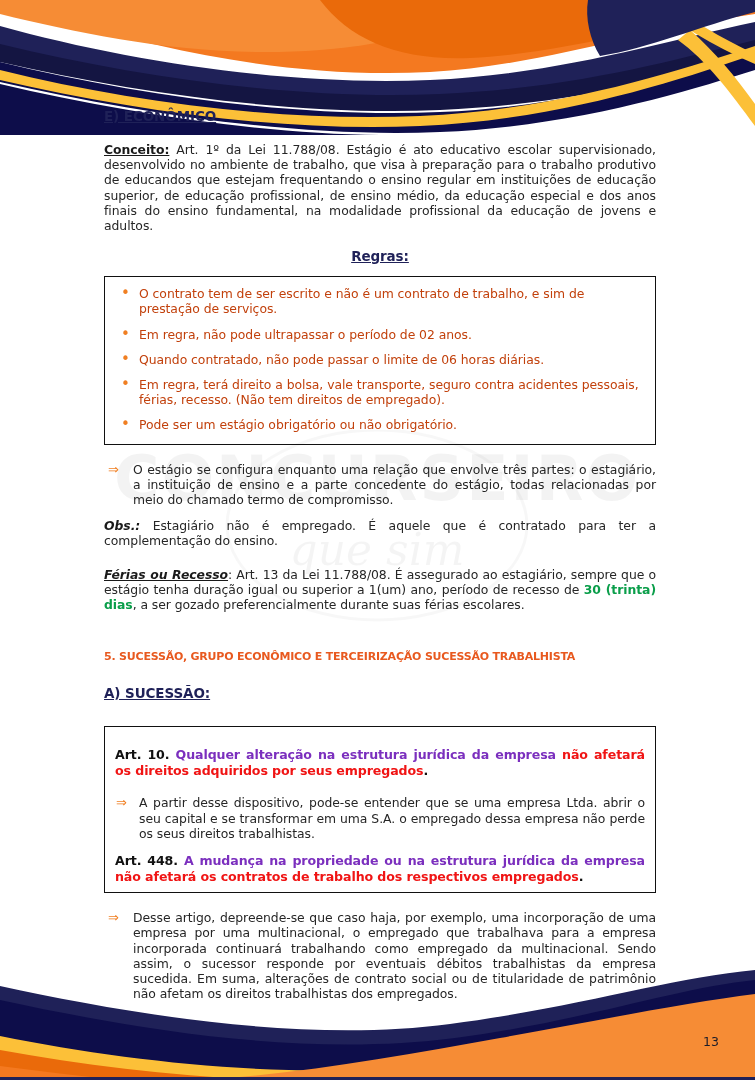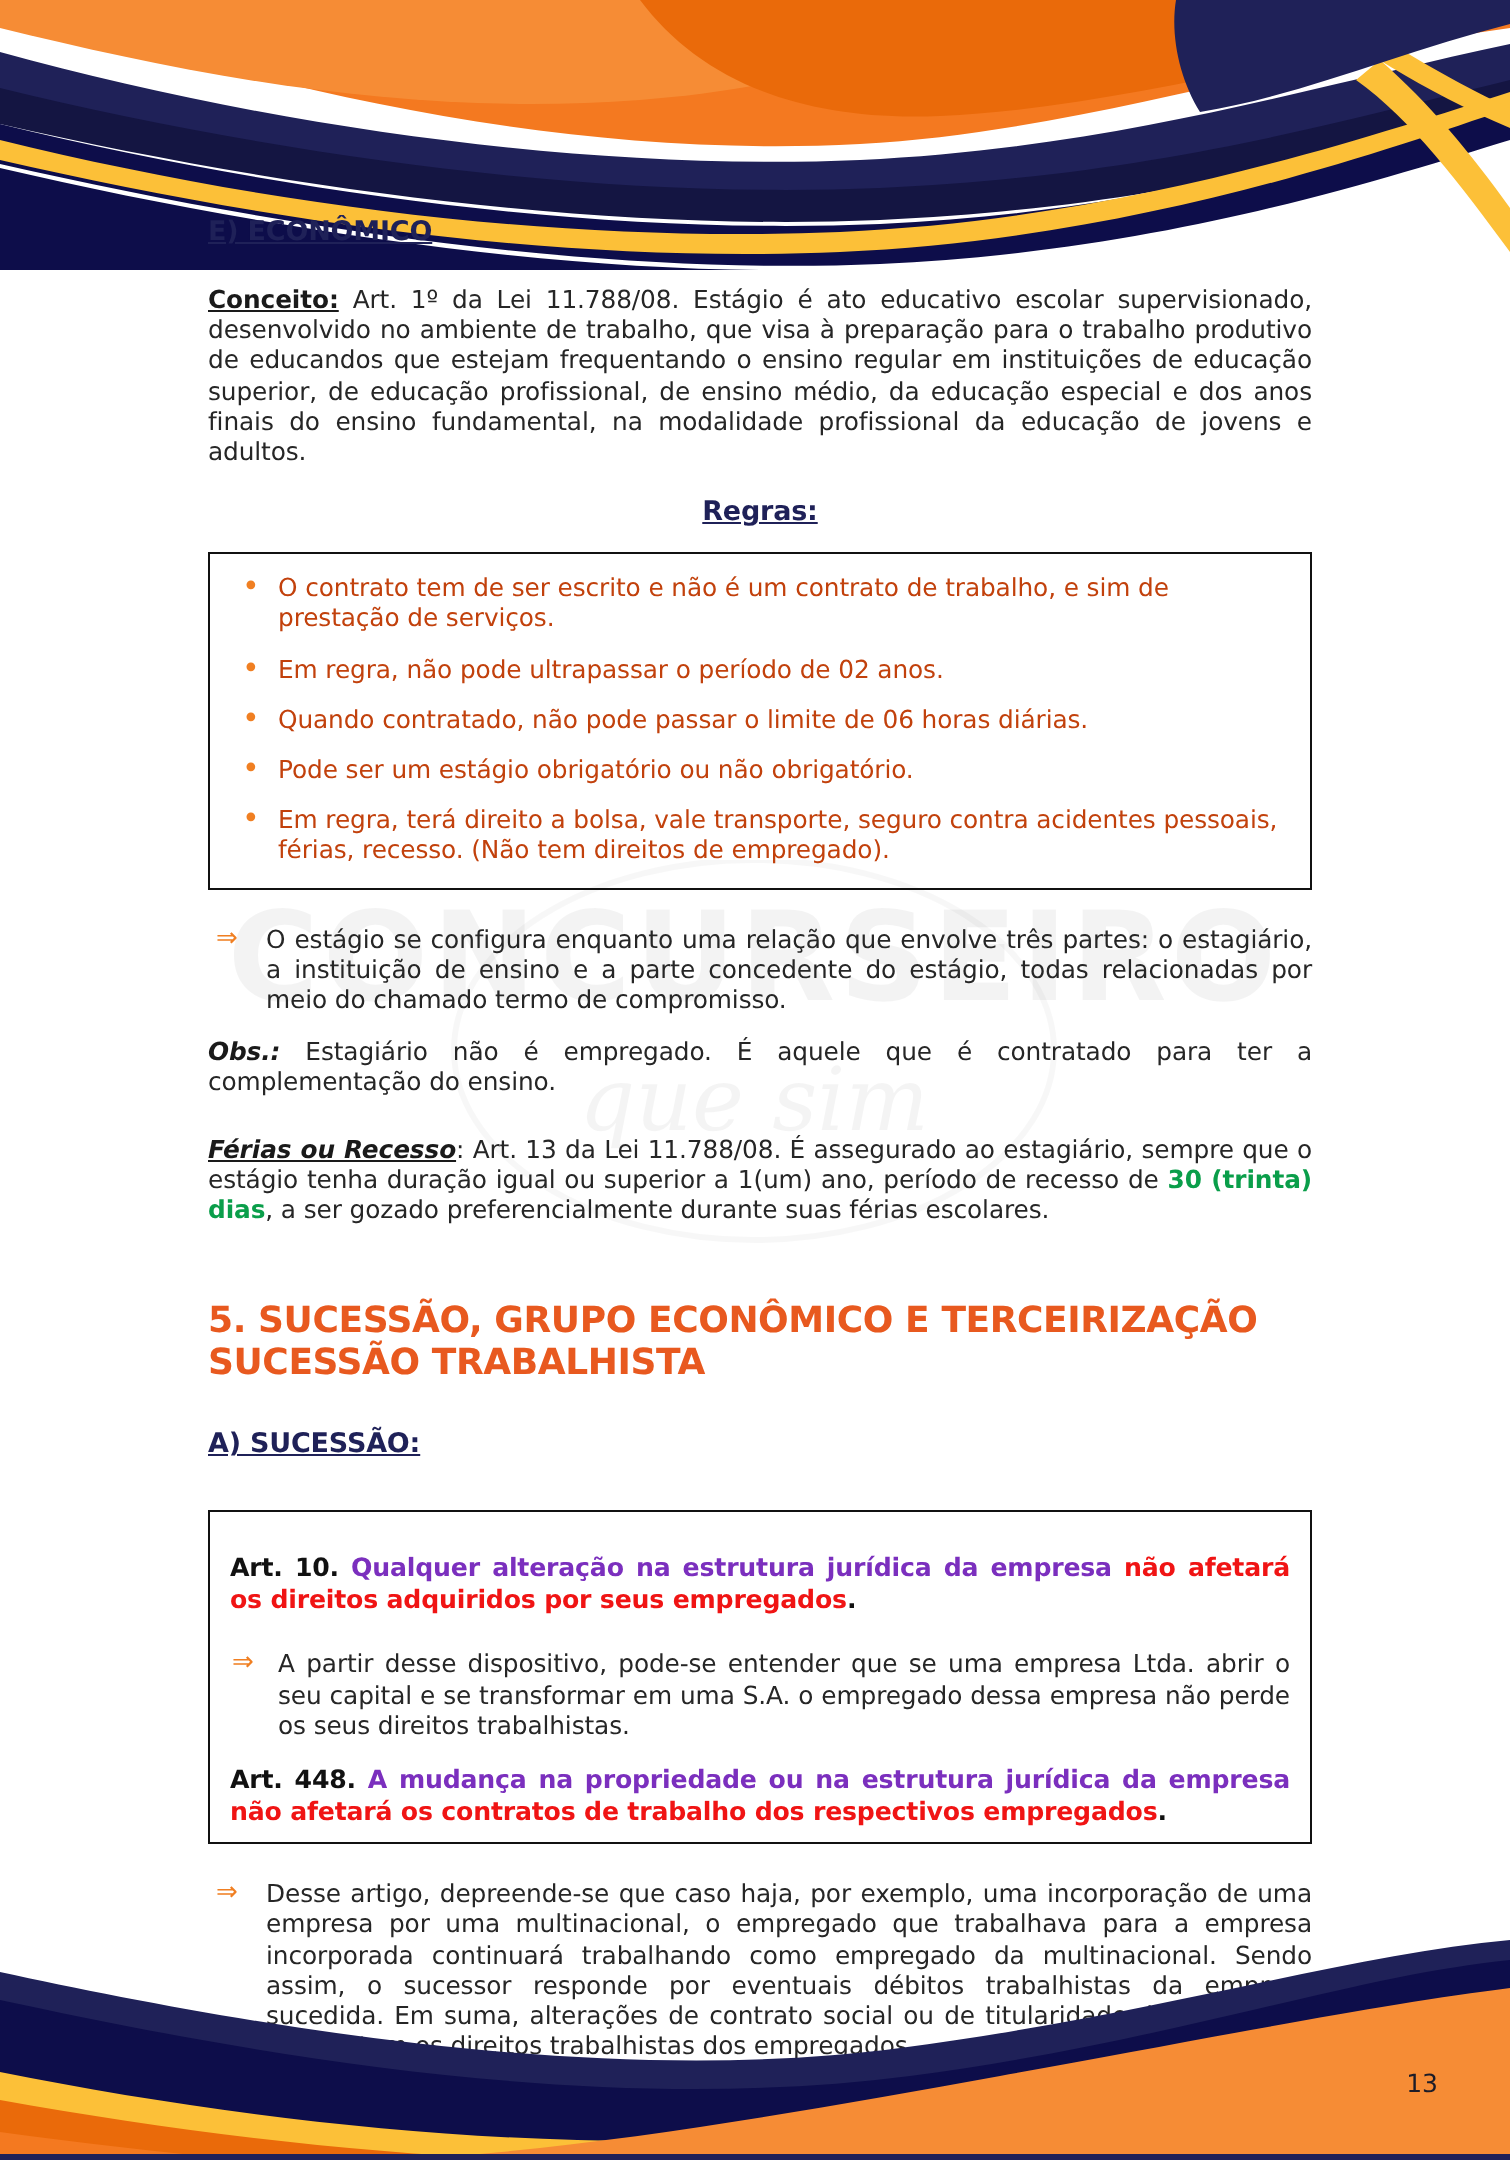--- a/index.html
+++ b/index.html
@@ -48,21 +48,21 @@
   .h-under {
     font-size: 13.5px;
     font-weight: bold;
     color: #1f2158;
     text-decoration: underline;
     letter-spacing: -0.1px;
     margin: 0 0 18px 0;
     display: block;
   }
   .h-section {
-    font-size: 18px;
+    font-size: 11px;
     font-weight: bold;
     color: #e8591f;
     letter-spacing: -0.2px;
     margin: 0 0 22px 0;
     display: block;
   }
   p.body {
     font-size: 12.4px;
     line-height: 15.2px;
     color: #262626;
@@ -201,22 +201,22 @@
 
     <p class="body"><span class="lbl">Conceito:</span><span> Art. 1º da Lei 11.788/08. Estágio é ato educativo escolar supervisionado, desenvolvido no ambiente de trabalho, que visa à preparação para o trabalho produtivo de educandos que estejam frequentando o ensino regular em instituições de educação superior, de educação profissional, de ensino médio, da educação especial e dos anos finais do ensino fundamental, na modalidade profissional da educação de jovens e adultos.</span></p>
 
     <span class="h-under" style="margin-bottom:12px;text-align:center;">Regras:</span>
 
     <div class="box box-rules">
       <ul class="bullets">
         <li>O contrato tem de ser escrito e não é um contrato de trabalho, e sim de prestação de serviços.</li>
         <li>Em regra, não pode ultrapassar o período de 02 anos.</li>
         <li>Quando contratado, não pode passar o limite de 06 horas diárias.</li>
+        <li>Em regra, terá direito a bolsa, vale transporte, seguro contra acidentes pessoais, férias, recesso. (Não tem direitos de empregado).</li>
         <li>Pode ser um estágio obrigatório ou não obrigatório.</li>
-        <li>Em regra, terá direito a bolsa, vale transporte, seguro contra acidentes pessoais, férias, recesso. (Não tem direitos de empregado).</li>
       </ul>
     </div>
 
     <p class="arrow-item" style="margin-bottom:11px;">O estágio se configura enquanto uma relação que envolve três partes: o estagiário, a instituição de ensino e a parte concedente do estágio, todas relacionadas por meio do chamado termo de compromisso.</p>
 
     <p class="body" style="margin-bottom:18px;"><span class="lbl-italic">Obs.:</span><span> Estagiário não é empregado. É aquele que é contratado para ter a complementação do ensino.</span></p>
 
     <p class="body" style="margin-bottom:38px;"><span class="lbl-italic-u">Férias ou Recesso</span><span>: Art. 13 da Lei 11.788/08. É assegurado ao estagiário, sempre que o estágio tenha duração igual ou superior a 1(um) ano, período de recesso de </span><span class="green-b">30 (trinta) dias</span><span>, a ser gozado preferencialmente durante suas férias escolares.</span></p>
 
     <span class="h-section">5. SUCESSÃO, GRUPO ECONÔMICO E TERCEIRIZAÇÃO SUCESSÃO TRABALHISTA</span>

